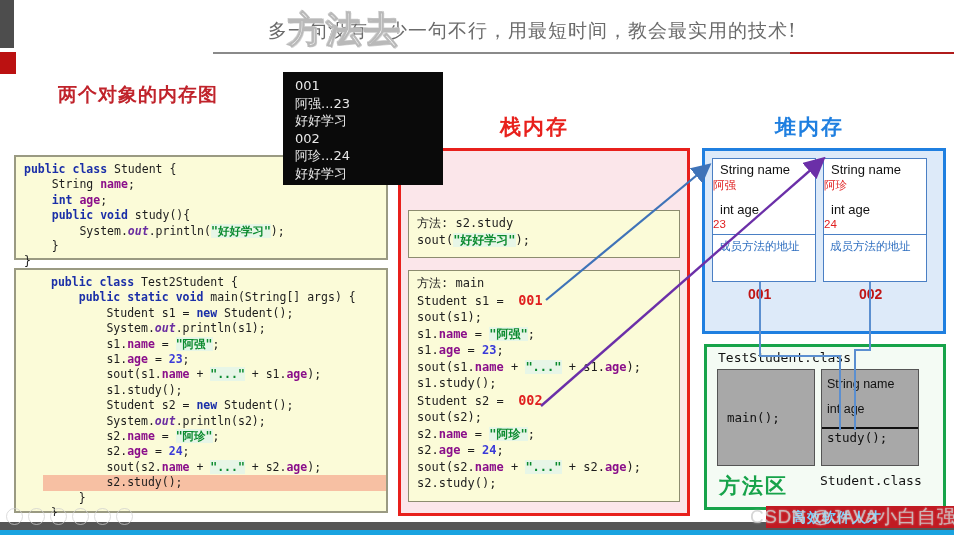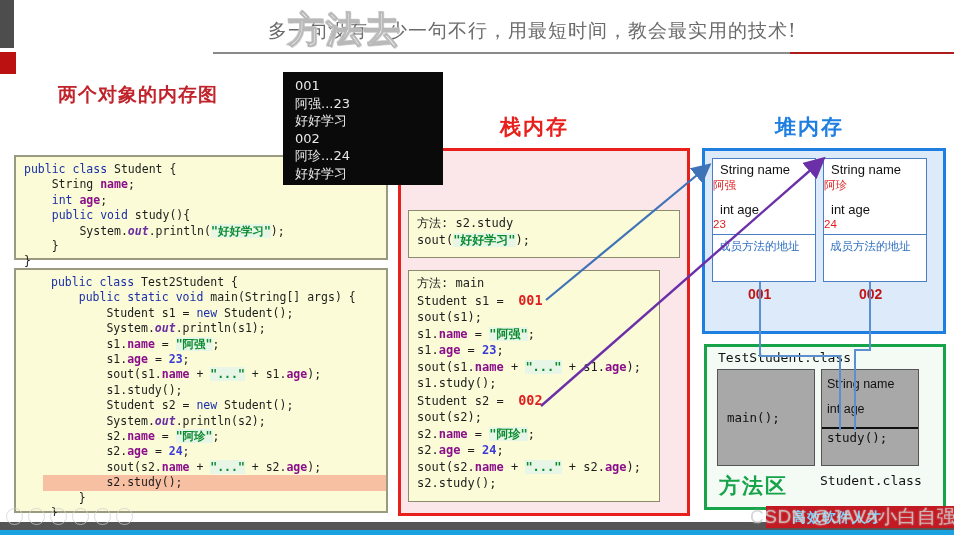--- a/index.html
+++ b/index.html
@@ -37,35 +37,35 @@
   .console{position:absolute;left:283px;top:72px;width:160px;height:113px;background:#0a0a0a;z-index:30;
     padding:5px 0 0 12px;box-sizing:border-box;}
   .console div{color:#e9e9e9;font-size:13px;line-height:17.5px;font-family:"DejaVu Sans","Liberation Sans",sans-serif;}
 
   
   .code{position:absolute;background:#fbfbd8;border:2px solid #9a9a82;box-sizing:border-box;
     font-family:"DejaVu Sans Mono","Liberation Mono",monospace;font-size:11.5px;line-height:15.4px;
     padding:5px 8px;white-space:pre;color:#1d1d1d;}
   .code1{left:14px;top:155px;width:374px;height:105px;}
   .code2{left:14px;top:268px;width:374px;height:245px;padding-left:35px;}
-  .kw{color:#1b2fa8;font-weight:normal;}
+  .kw{color:#1b2fa8;font-weight:bold;}
   .fld{color:#8a0e8a;font-weight:bold;}
   .str{color:#0a8a2e;font-weight:bold;background:#e7f6e7;}
   .num{color:#3a3ad8;font-weight:bold;}
   .em{color:#6a2ea0;font-style:italic;font-weight:bold;}
   .hl{display:block;background:#f7c0a3;margin:0 -8px;padding:0 8px;}
 
   
   .stack-panel{position:absolute;left:398px;top:148px;width:292px;height:368px;
     background:#fbe6ea;border:3px solid #e8201c;box-sizing:border-box;}
   .stack-frame{position:absolute;background:#fbfbd8;border:1.5px solid #8c8c6f;box-sizing:border-box;
     font-family:"DejaVu Sans Mono","Liberation Mono",monospace;font-size:12px;line-height:16.5px;
     padding:4px 8px;white-space:pre;color:#1d1d1d;}
   .sf1{left:408px;top:210px;width:272px;height:48px;z-index:12;}
-  .sf2{left:408px;top:270px;width:252px;height:232px;z-index:12;}
+  .sf2{left:408px;top:270px;width:272px;height:232px;z-index:12;}
   .addr{color:#e02020;font-weight:bold;font-size:13.5px;}
 
   
   .heap-panel{position:absolute;left:702px;top:148px;width:244px;height:186px;
     background:#ddeaf9;border:3px solid #1f7fe0;box-sizing:border-box;}
   .obj{position:absolute;width:104px;background:#ffffff;border:1.4px solid #4a7fc4;box-sizing:border-box;}
   .obj1{left:712px;top:158px;height:124px;z-index:12;}
   .obj2{left:823px;top:158px;height:124px;z-index:12;}
   .obj .f{font-size:13px;color:#111;padding:3px 0 0 7px;}
   .obj .v{font-size:11.5px;color:#e02020;text-align:left;padding-top:1px;}

